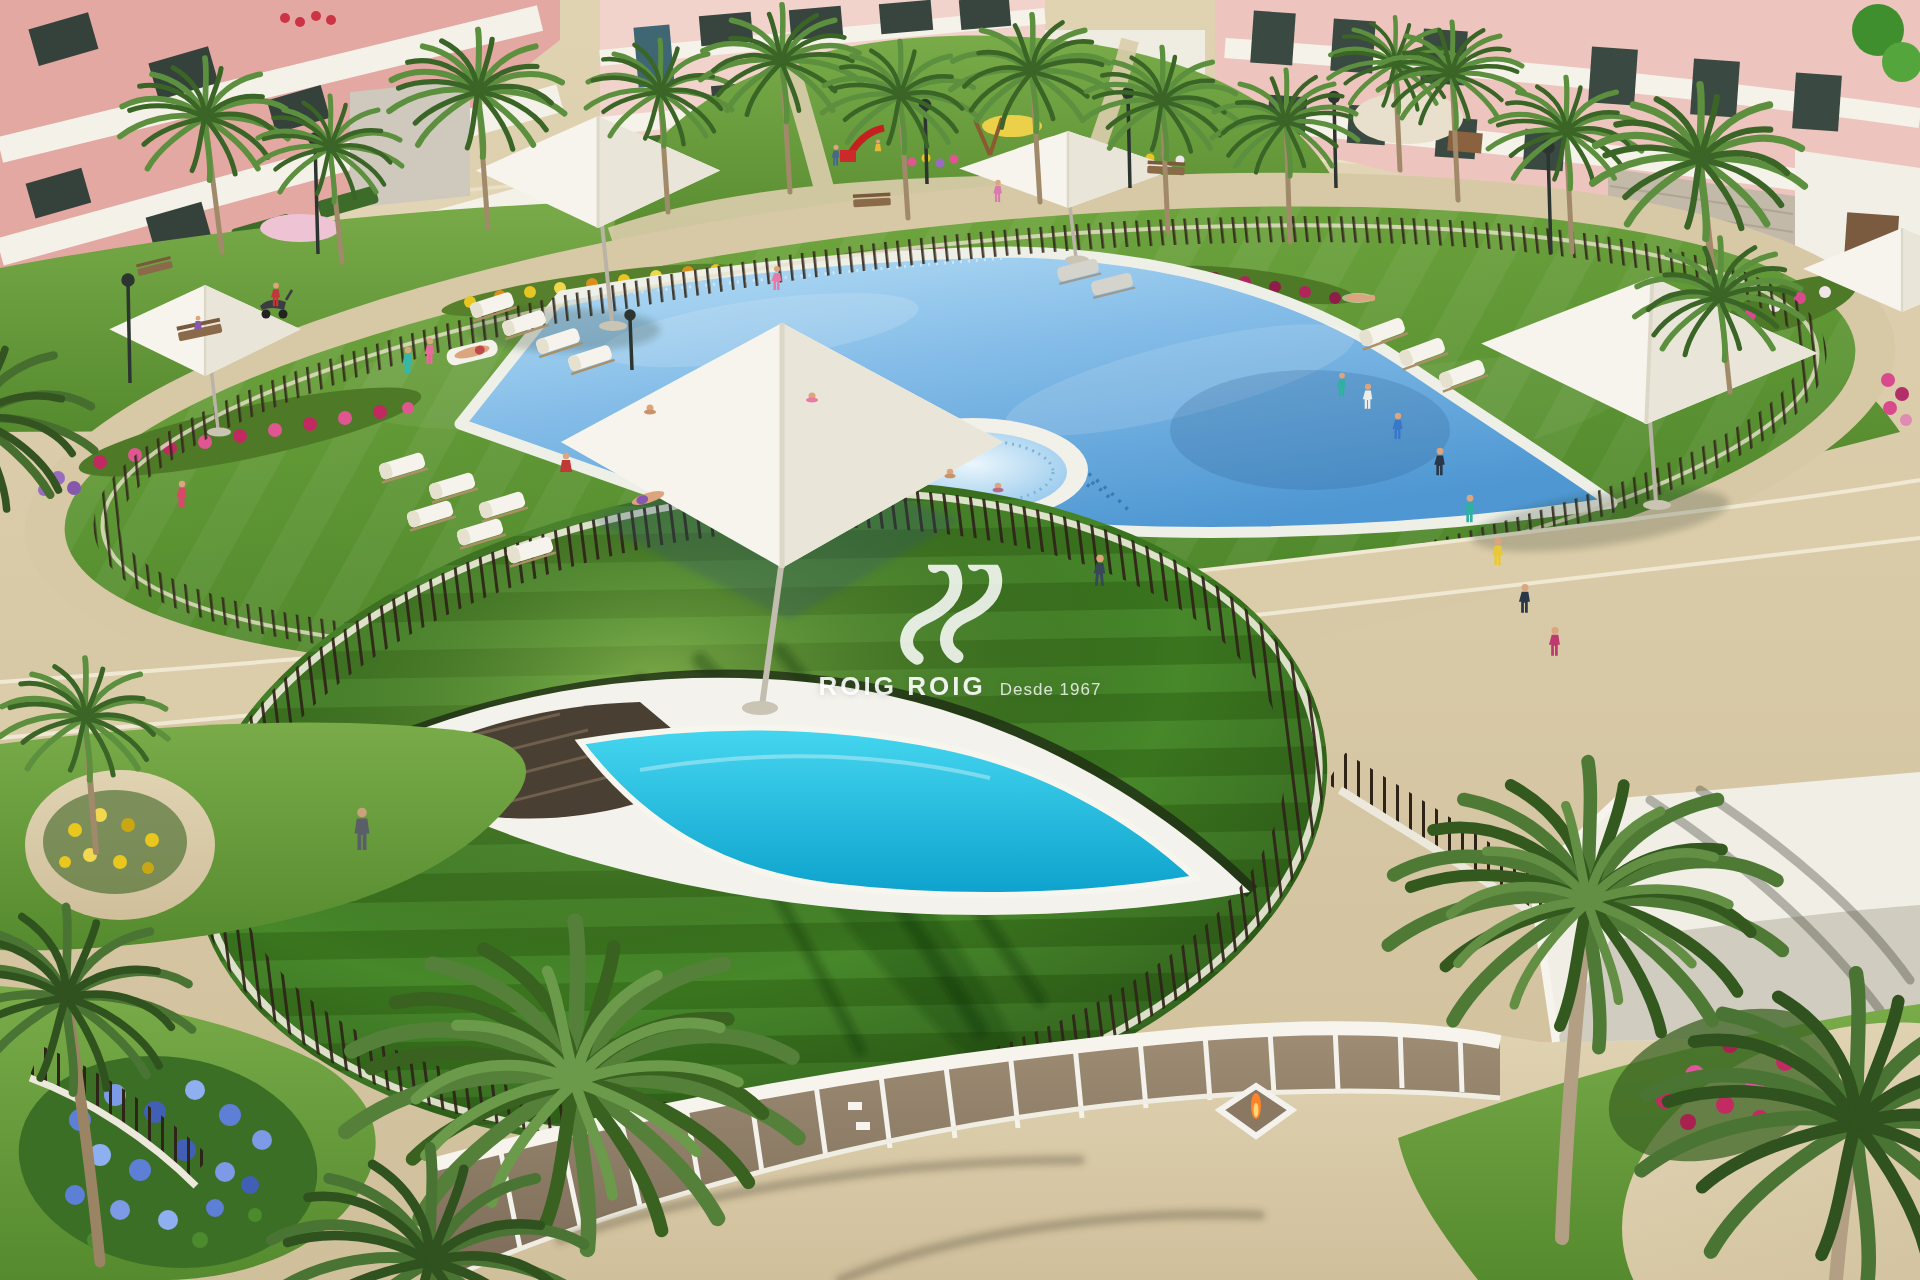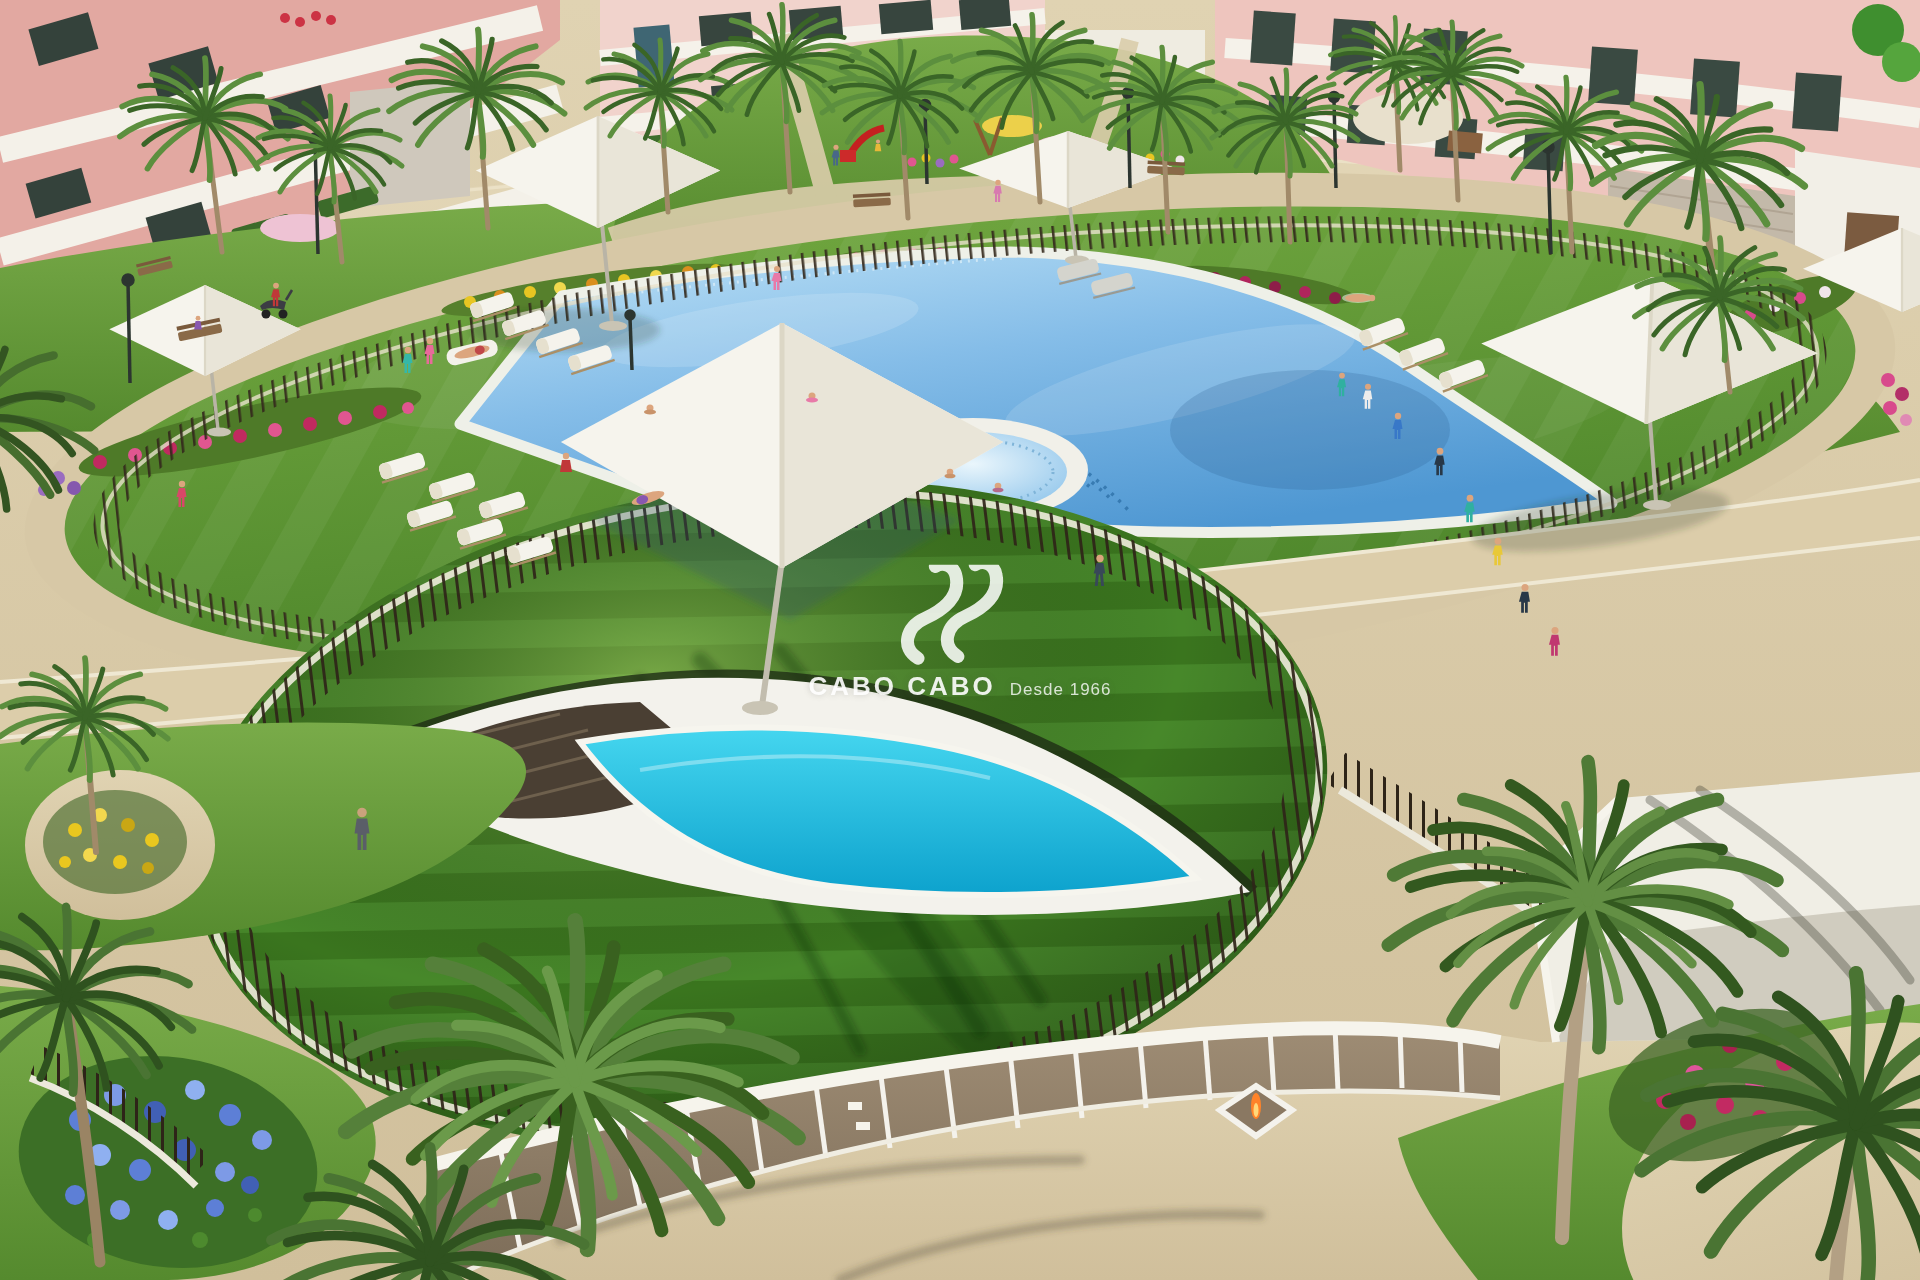--- a/index.html
+++ b/index.html
@@ -760,17 +760,17 @@
 </svg>
 
 <div class="watermark">
   <svg width="150" height="104" viewBox="0 0 170 120">
     <g stroke="rgba(255,255,255,0.85)" stroke-width="15" fill="none" stroke-linecap="round">
       <path d="M36,108 C16,96 22,72 44,62 C70,50 84,34 80,14 C78,2 66,-4 56,2"></path>
       <path d="M82,106 C62,94 68,70 90,60 C116,48 130,32 126,12 C124,0 112,-6 102,0"></path>
     </g>
   </svg>
   <div class="wm-text">
-    <span class="wm-brand">CABO CABO</span>
-    <span class="wm-tagline">Desde 1966</span>
+    <span class="wm-brand">ROIG ROIG</span>
+    <span class="wm-tagline">Desde 1967</span>
   </div>
 </div>
 </div>
 
 </body></html>

